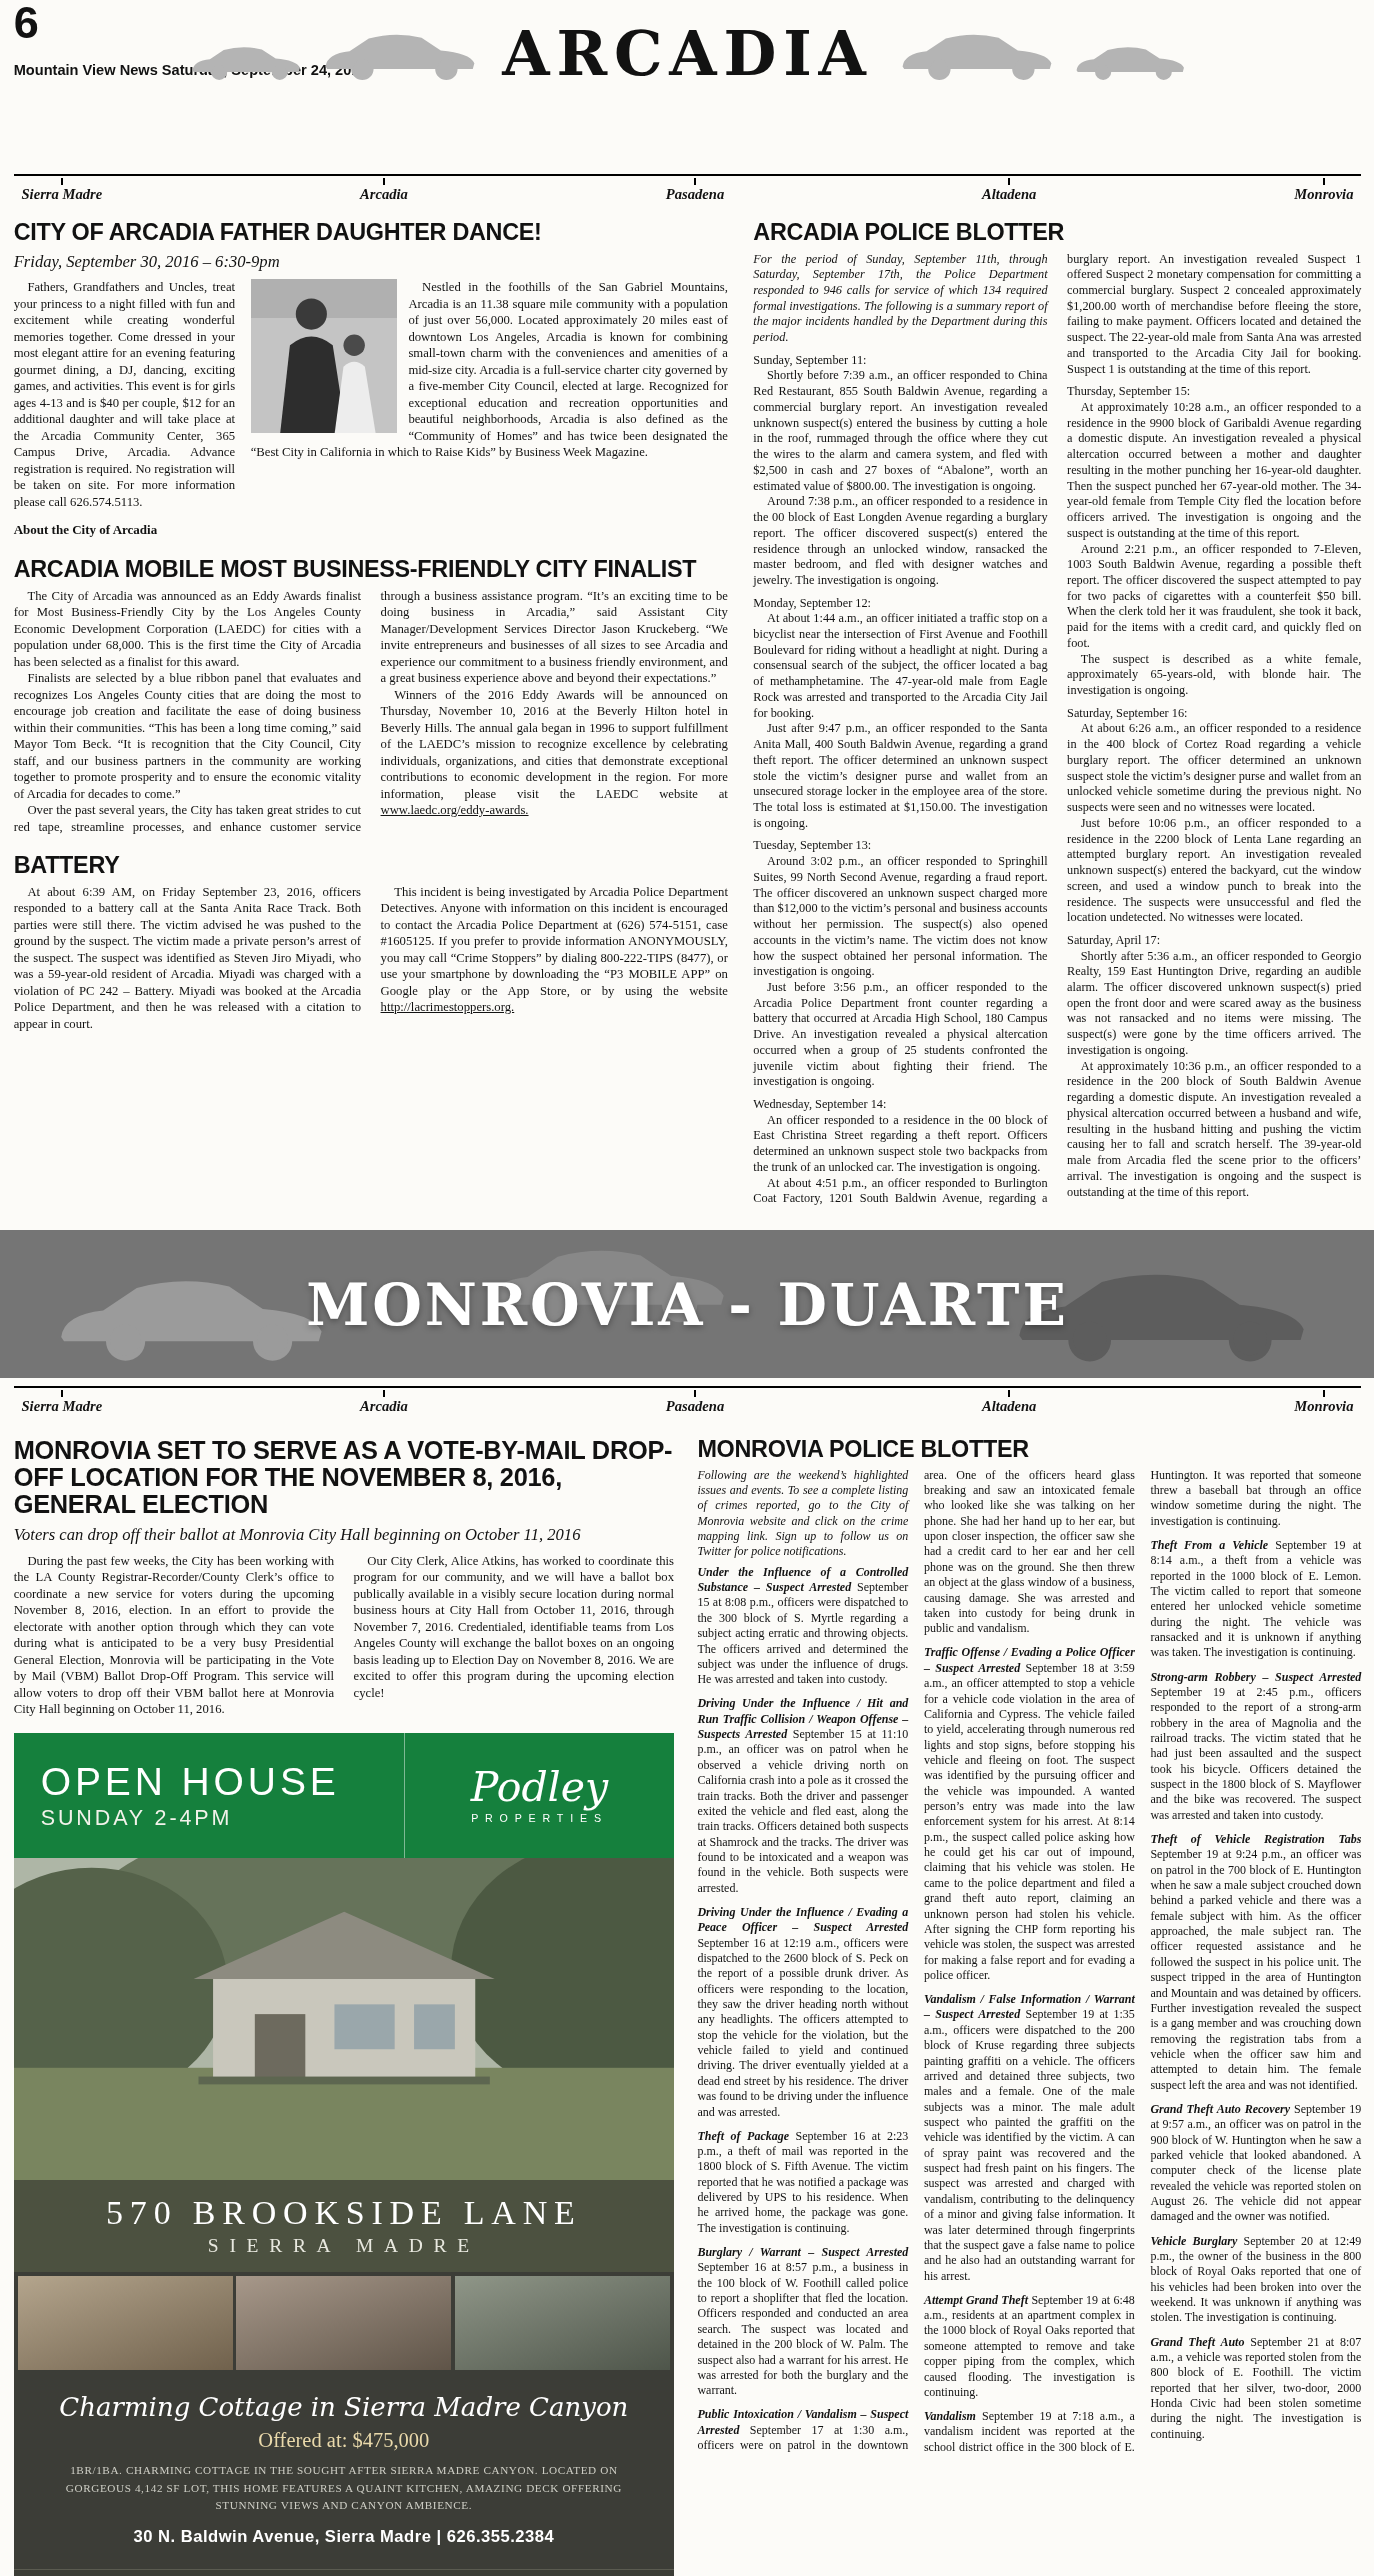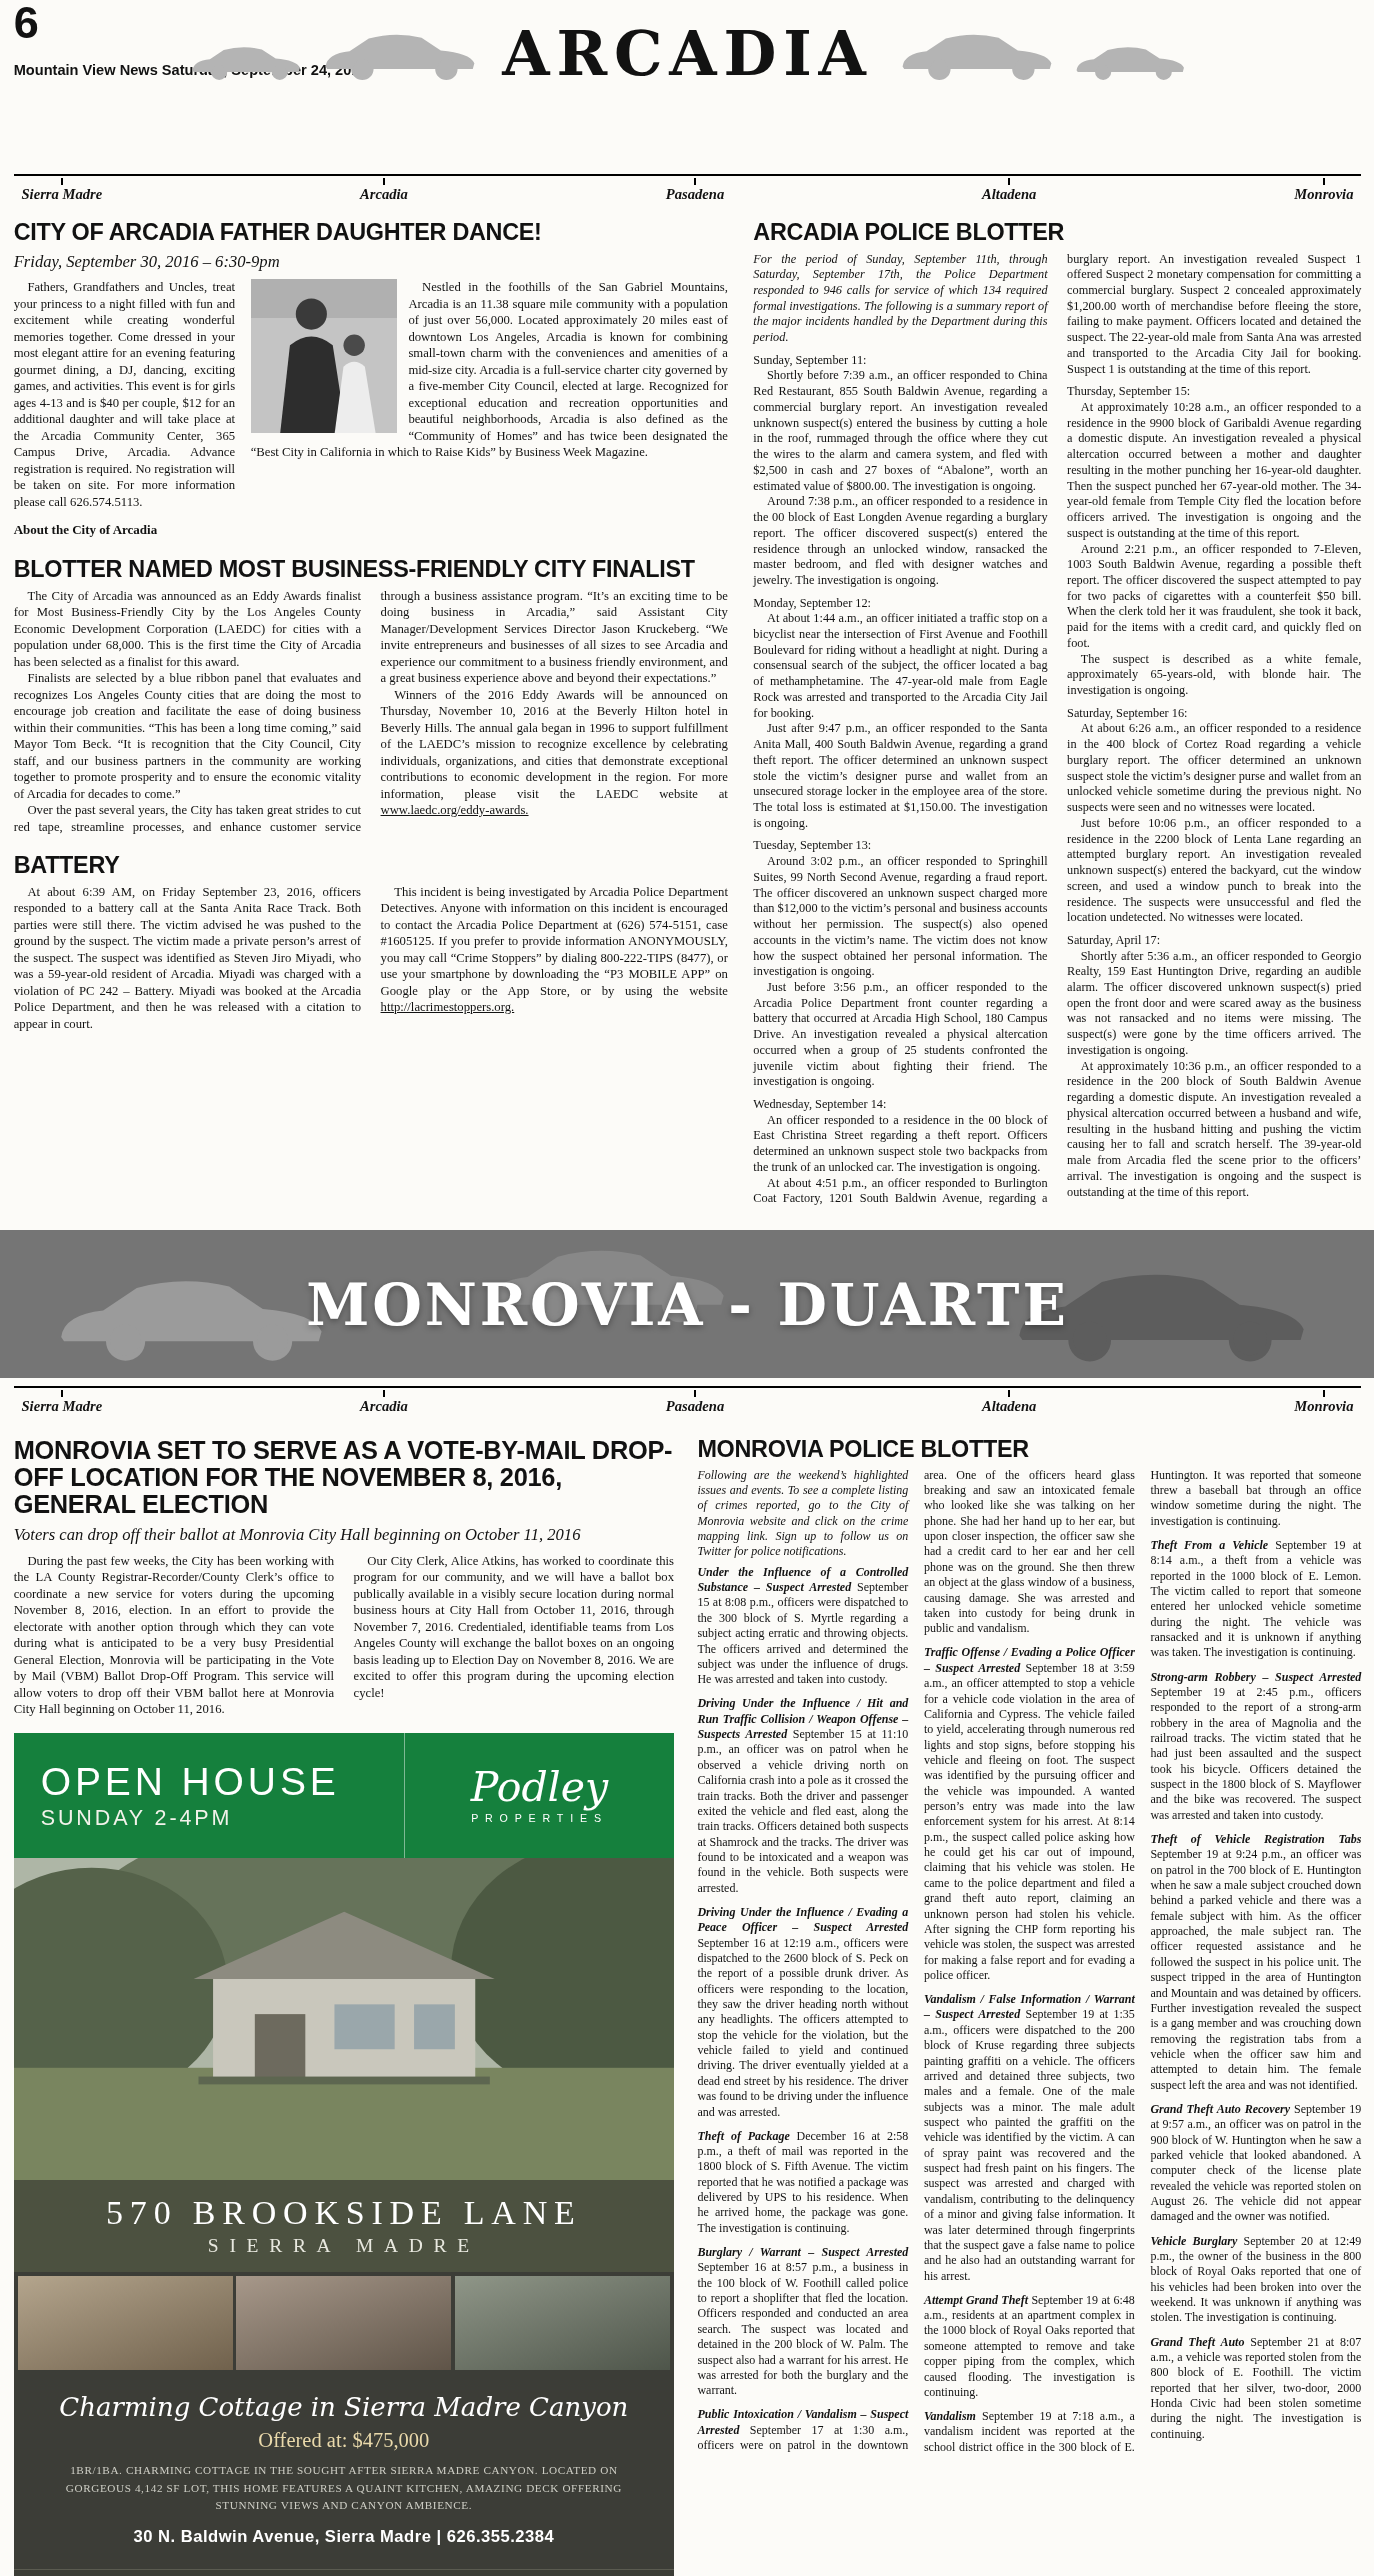--- a/index.html
+++ b/index.html
@@ -154,21 +154,21 @@
                 <circle cx="106" cy="68" r="11" fill="#4a4a4a"></circle>
                 <path d="M86 158 L95 90 Q106 80 117 90 L128 158 Z" fill="#ededed"></path>
               </svg>
             </div>
             <p>Nestled in the foothills of the San Gabriel Mountains, Arcadia is an 11.38 square mile community with a population of just over 56,000.  Located approximately 20 miles east of downtown Los Angeles, Arcadia is known for combining small-town charm with the conveniences and amenities of a mid-size city.  Arcadia is a full-service charter city governed by a five-member City Council, elected at large.  Recognized for exceptional education and recreation opportunities and beautiful neighborhoods, Arcadia is also defined as the “Community of Homes” and has twice been designated the “Best City in California in which to Raise Kids” by Business Week Magazine.</p>
           </div>
         </div>
       </article>
 
       <article>
-        <h2 class="headline">BLOTTER NAMED MOST BUSINESS-FRIENDLY CITY FINALIST</h2>
+        <h2 class="headline">ARCADIA MOBILE MOST BUSINESS-FRIENDLY CITY FINALIST</h2>
         <div class="cols2">
           <p>The City of Arcadia was announced as an Eddy Awards finalist for Most Business-Friendly City by the Los Angeles County Economic Development Corporation (LAEDC) for cities with a population under 68,000. This is the first time the City of Arcadia has been selected as a finalist for this award.</p>
           <p>Finalists are selected by a blue ribbon panel that evaluates and recognizes Los Angeles County cities that are doing the most to encourage job creation and facilitate the ease of doing business within their communities. “This has been a long time coming,” said Mayor Tom Beck. “It is recognition that the City Council, City staff, and our business partners in the community are working together to promote prosperity and to ensure the economic vitality of Arcadia for decades to come.”</p>
           <p>Over the past several years, the City has taken great strides to cut red tape, streamline processes, and enhance customer service through a business assistance program. “It’s an exciting time to be doing business in Arcadia,” said Assistant City Manager/Development Services Director Jason Kruckeberg. “We invite entrepreneurs and businesses of all sizes to see Arcadia and experience our commitment to a business friendly environment, and a great business experience above and beyond their expectations.”</p>
           <p><span>Winners of the 2016 Eddy Awards will be announced on Thursday, November 10, 2016 at the Beverly Hilton hotel in Beverly Hills. The annual gala began in 1996 to support fulfillment of the LAEDC’s mission to recognize excellence by celebrating individuals, organizations, and cities that demonstrate exceptional contributions to economic development in the region. For more information, please visit the LAEDC website at</span> <span class="link">www.laedc.org/eddy-awards.</span></p>
         </div>
       </article>
 
       <article>
         <h2 class="headline">BATTERY</h2>
@@ -332,21 +332,21 @@
         <div class="cols3 blotter">
           <p class="p-intro">Following are the weekend’s highlighted issues and events. To see a complete listing of crimes reported, go to the City of Monrovia website and click on the crime mapping link. Sign up to follow us on Twitter for police notifications.</p>
           <div>
 
               <p class="m-entry"><span class="entry-lead">Under the Influence of a Controlled Substance – Suspect Arrested</span> <span>September 15 at 8:08 p.m., officers were dispatched to the 300 block of S. Myrtle regarding a subject acting erratic and throwing objects. The officers arrived and determined the subject was under the influence of drugs. He was arrested and taken into custody.</span></p>
 
               <p class="m-entry"><span class="entry-lead">Driving Under the Influence / Hit and Run Traffic Collision / Weapon Offense – Suspects Arrested</span> <span>September 15 at 11:10 p.m., an officer was on patrol when he observed a vehicle driving north on California crash into a pole as it crossed the train tracks. Both the driver and passenger exited the vehicle and fled east, along the train tracks. Officers detained both suspects at Shamrock and the tracks. The driver was found to be intoxicated and a weapon was found in the vehicle. Both suspects were arrested.</span></p>
 
               <p class="m-entry"><span class="entry-lead">Driving Under the Influence / Evading a Peace Officer – Suspect Arrested</span> <span>September 16 at 12:19 a.m., officers were dispatched to the 2600 block of S. Peck on the report of a possible drunk driver. As officers were responding to the location, they saw the driver heading north without any headlights. The officers attempted to stop the vehicle for the violation, but the vehicle failed to yield and continued driving. The driver eventually yielded at a dead end street by his residence. The driver was found to be driving under the influence and was arrested.</span></p>
 
-              <p class="m-entry"><span class="entry-lead">Theft of Package</span> <span>December 16 at 2:58 p.m., a theft of mail was reported in the 1800 block of S. Fifth Avenue. The victim reported that he was notified a package was delivered by UPS to his residence. When he arrived home, the package was gone. The investigation is continuing.</span></p>
+              <p class="m-entry"><span class="entry-lead">Theft of Package</span> <span>September 16 at 2:23 p.m., a theft of mail was reported in the 1800 block of S. Fifth Avenue. The victim reported that he was notified a package was delivered by UPS to his residence. When he arrived home, the package was gone. The investigation is continuing.</span></p>
 
               <p class="m-entry"><span class="entry-lead">Burglary / Warrant – Suspect Arrested</span> <span>September 16 at 8:57 p.m., a business in the 100 block of W. Foothill called police to report a shoplifter that fled the location. Officers responded and conducted an area search. The suspect was located and detained in the 200 block of W. Palm. The suspect also had a warrant for his arrest. He was arrested for both the burglary and the warrant.</span></p>
 
               <p class="m-entry"><span class="entry-lead">Public Intoxication / Vandalism – Suspect Arrested</span> <span>September 17 at 1:30 a.m., officers were on patrol in the downtown area. One of the officers heard glass breaking and saw an intoxicated female who looked like she was talking on her phone. She had her hand up to her ear, but upon closer inspection, the officer saw she had a credit card to her ear and her cell phone was on the ground. She then threw an object at the glass window of a business, causing damage. She was arrested and taken into custody for being drunk in public and vandalism.</span></p>
 
               <p class="m-entry"><span class="entry-lead">Traffic Offense / Evading a Police Officer – Suspect Arrested</span> <span>September 18 at 3:59 a.m., an officer attempted to stop a vehicle for a vehicle code violation in the area of California and Cypress. The vehicle failed to yield, accelerating through numerous red lights and stop signs, before stopping his vehicle and fleeing on foot. The suspect was identified by the pursuing officer and the vehicle was impounded. A wanted person’s entry was made into the law enforcement system for his arrest. At 8:14 p.m., the suspect called police asking how he could get his car out of impound, claiming that his vehicle was stolen. He came to the police department and filed a grand theft auto report, claiming an unknown person had stolen his vehicle. After signing the CHP form reporting his vehicle was stolen, the suspect was arrested for making a false report and for evading a police officer.</span></p>
 
               <p class="m-entry"><span class="entry-lead">Vandalism / False Information / Warrant – Suspect Arrested</span> <span>September 19 at 1:35 a.m., officers were dispatched to the 200 block of Kruse regarding three subjects painting graffiti on a vehicle. The officers arrived and detained three subjects, two males and a female. One of the male subjects was a minor. The male adult suspect who painted the graffiti on the vehicle was identified by the victim. A can of spray paint was recovered and the suspect had fresh paint on his fingers. The suspect was arrested and charged with vandalism, contributing to the delinquency of a minor and giving false information. It was later determined through fingerprints that the suspect gave a false name to police and he also had an outstanding warrant for his arrest.</span></p>
 
               <p class="m-entry"><span class="entry-lead">Attempt Grand Theft</span> <span>September 19 at 6:48 a.m., residents at an apartment complex in the 1000 block of Royal Oaks reported that someone attempted to remove and take copper piping from the complex, which caused flooding. The investigation is continuing.</span></p>

